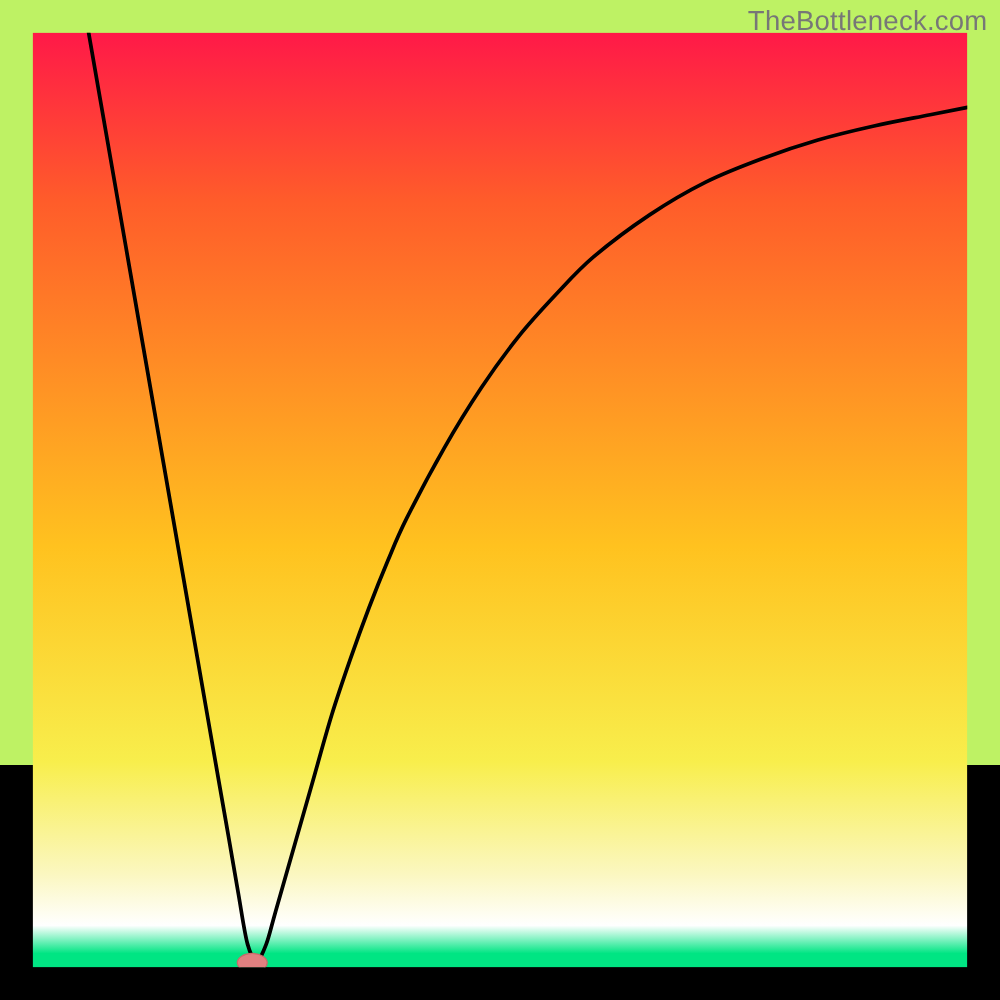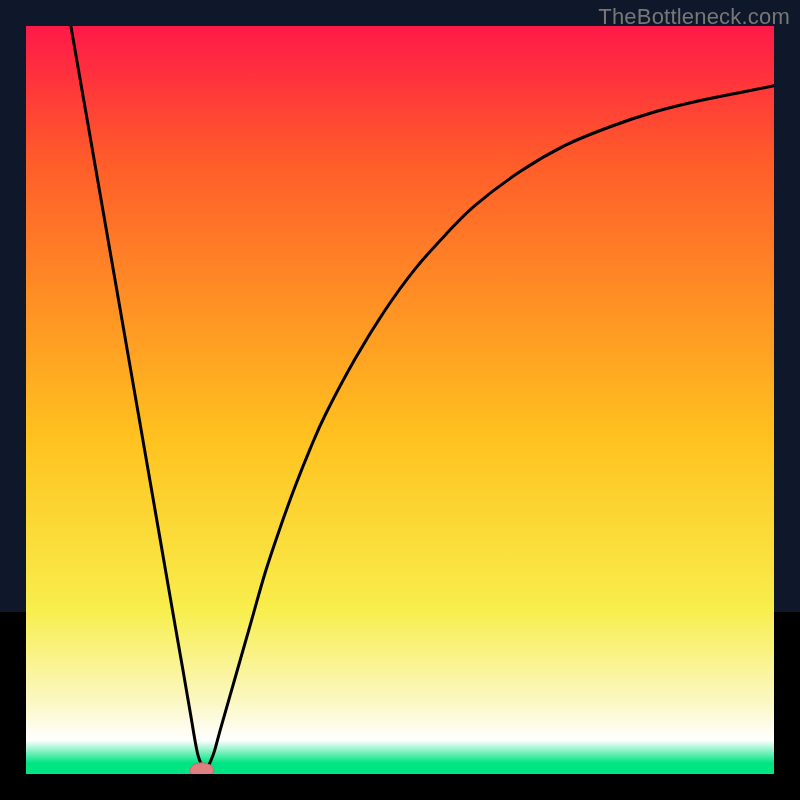--- a/index.html
+++ b/index.html
@@ -7,21 +7,21 @@
     padding: 0;
     width: 800px;
     height: 800px;
     background: #000;
     font-family: Arial, Helvetica, sans-serif;
   }
   .outer {
     position: relative;
     width: 800px;
     height: 612px;
-    background: #0f172a;
+    background: #bef264;
   }
   .plot {
     position: absolute;
     left: 26px;
     top: 26px;
     width: 748px;
     height: 748px;
     overflow: hidden;
   }
   .plot svg {

